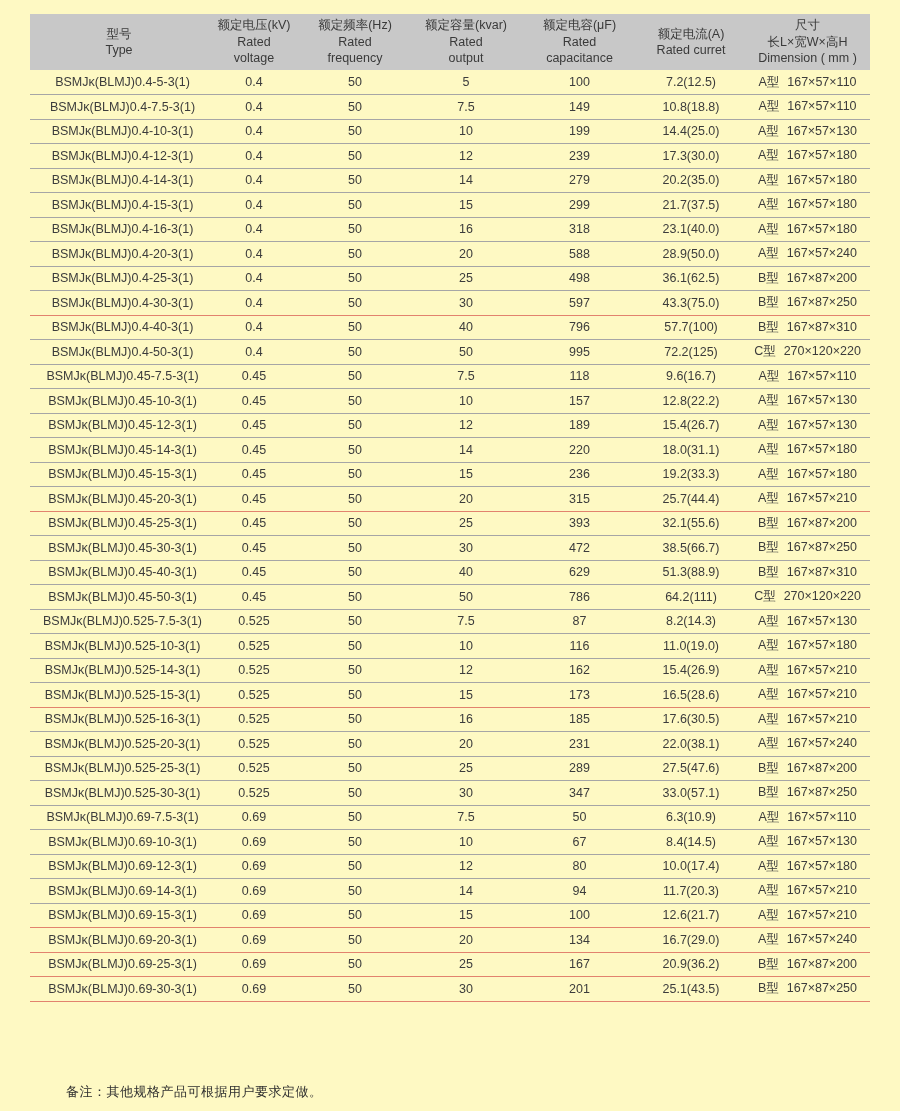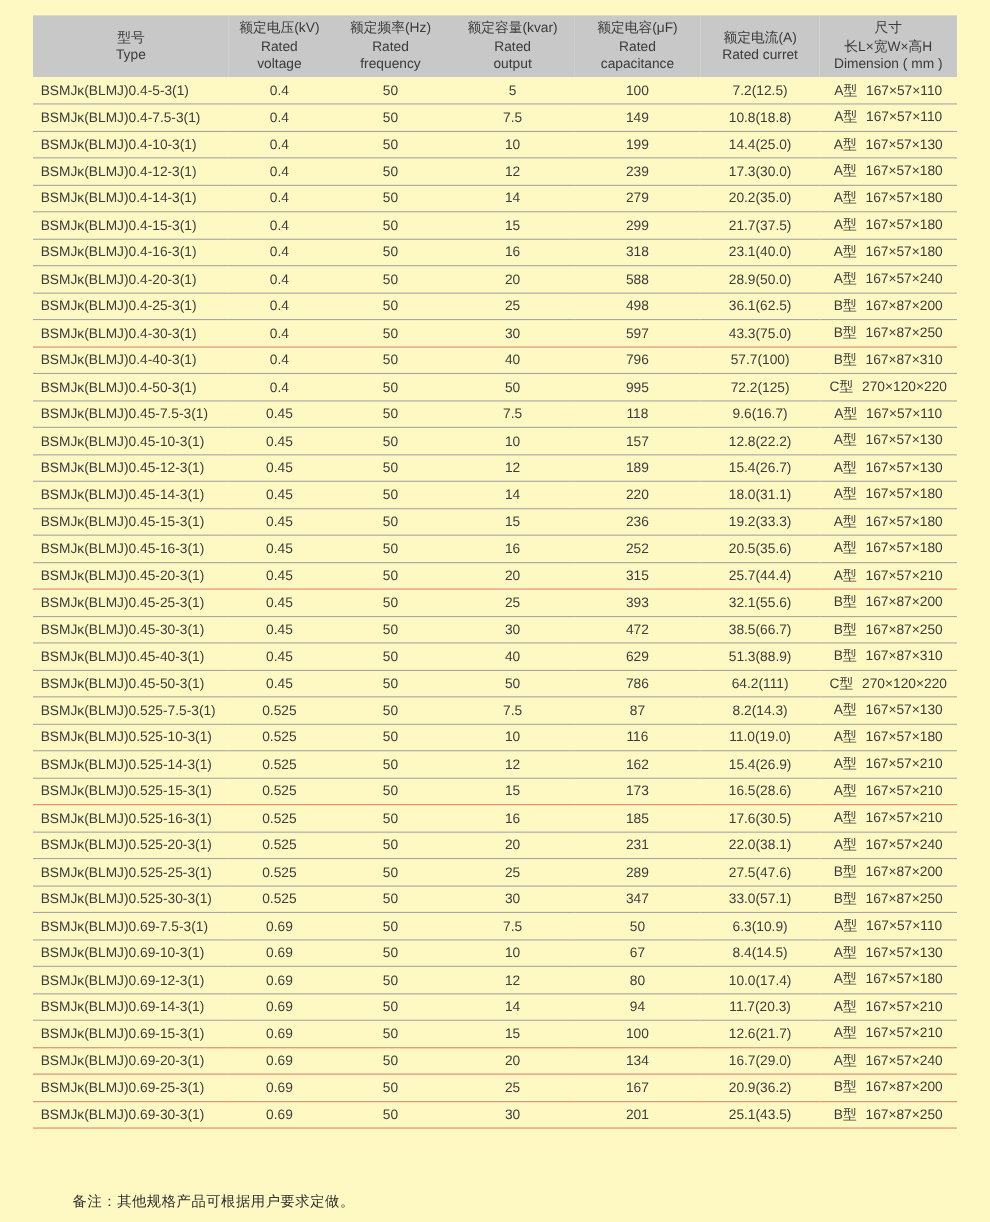--- a/index.html
+++ b/index.html
@@ -42,21 +42,21 @@
     text-align: center;
     vertical-align: middle;
     height: 24.5px;
     padding: 0;
     border-bottom: 1px solid #a6a6a6;
     white-space: nowrap;
     overflow: hidden;
   }
 
   table.spec tbody td.col-type {
-    text-align: left;
+    text-align: center;
     padding-left: 7px;
   }
 
   table.spec tbody tr.red-divider td {
     border-bottom-color: #e2836e;
   }
 
   td[data-name="cell-dimension"] .model { display: inline-block; margin-right: 8px; }
   td[data-name="cell-dimension"] .dim   { display: inline-block; }
 
@@ -255,29 +255,20 @@
         </tr>
         <tr data-name="table-row">
           <td data-name="cell-type" class="col-type">BSMJĸ(BLMJ)0.45-15-3(1)</td>
           <td data-name="cell-voltage">0.45</td>
           <td data-name="cell-frequency">50</td>
           <td data-name="cell-output">15</td>
           <td data-name="cell-capacitance">236</td>
           <td data-name="cell-current">19.2(33.3)</td>
           <td data-name="cell-dimension"><span class="model" data-name="model-type-label">A型</span><span class="dim" data-name="dimension-value">167×57×180</span></td>
         </tr>
-        <tr data-name="table-row">
-          <td data-name="cell-type" class="col-type">BSMJĸ(BLMJ)0.45-16-3(1)</td>
-          <td data-name="cell-voltage">0.45</td>
-          <td data-name="cell-frequency">50</td>
-          <td data-name="cell-output">16</td>
-          <td data-name="cell-capacitance">252</td>
-          <td data-name="cell-current">20.5(35.6)</td>
-          <td data-name="cell-dimension"><span class="model" data-name="model-type-label">A型</span><span class="dim" data-name="dimension-value">167×57×180</span></td>
-        </tr>
         <tr data-name="table-row" class="red-divider">
           <td data-name="cell-type" class="col-type">BSMJĸ(BLMJ)0.45-20-3(1)</td>
           <td data-name="cell-voltage">0.45</td>
           <td data-name="cell-frequency">50</td>
           <td data-name="cell-output">20</td>
           <td data-name="cell-capacitance">315</td>
           <td data-name="cell-current">25.7(44.4)</td>
           <td data-name="cell-dimension"><span class="model" data-name="model-type-label">A型</span><span class="dim" data-name="dimension-value">167×57×210</span></td>
         </tr>
         <tr data-name="table-row">

